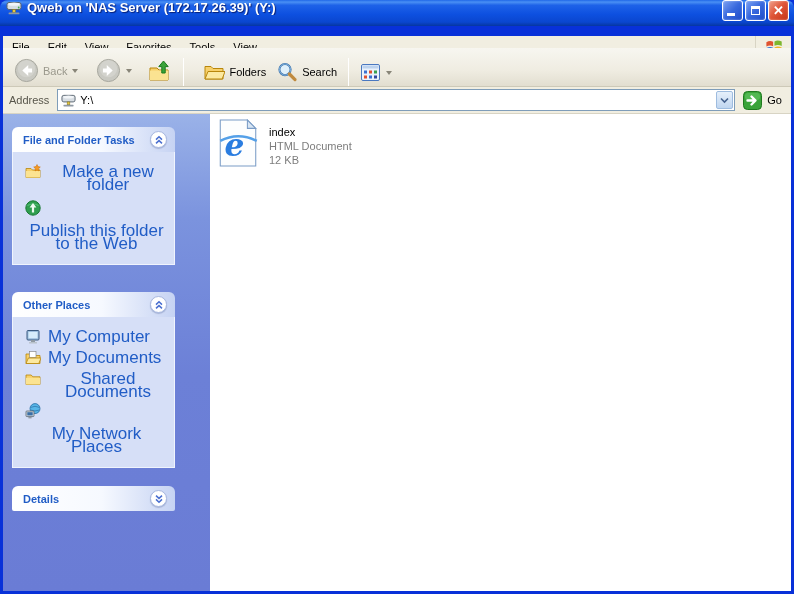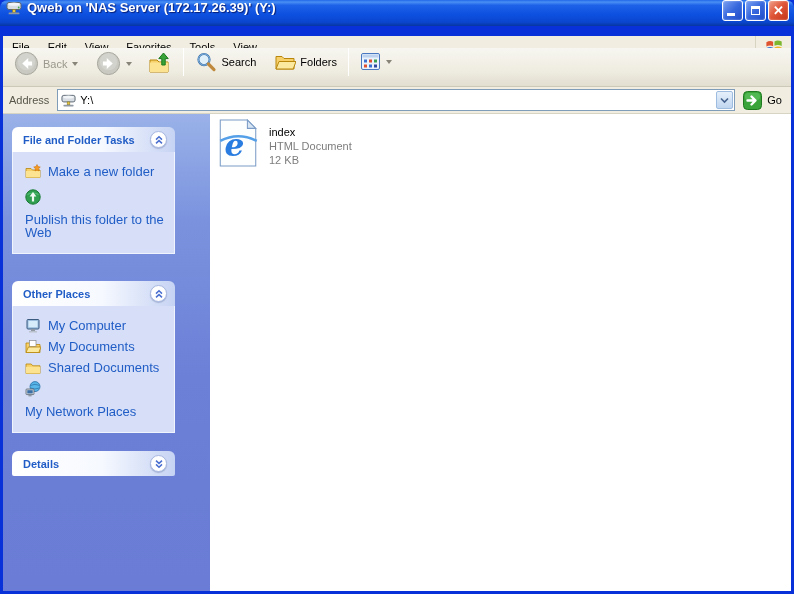--- a/index.html
+++ b/index.html
@@ -41,21 +41,21 @@
   .menuitem { font-size:11px; color:#000; padding:3px 9px; cursor:default; }
   .menu-logo {
     margin-left:auto; width:36px; height:22px; display:flex; align-items:center;
     justify-content:center; border-left:1px solid #d8d4c4; background:#f1eee1;
   }
   
   .toolbar {
     position:absolute; left:3px; top:48px; width:788px; height:39px;
     background:linear-gradient(180deg,#f7f6f0 0%,#efece1 60%,#e2ded0 100%);
     border-bottom:1px solid #cdc9b8;
-    display:flex; align-items:flex-start; padding-left:6px;
+    display:flex; align-items:flex-end; padding-left:6px;
   }
   .tbtn { display:flex; align-items:center; gap:4px; padding:3px 5px; border-radius:3px; }
   .tbtn .lbl { font-size:11px; color:#000; }
   .tbtn.disabled .lbl { color:#9a988c; }
   .caret { width:0; height:0; border-left:3px solid transparent; border-right:3px solid transparent; border-top:4px solid #888578; margin-left:1px; }
   .tsep { width:1px; height:28px; background:#cdc9b8; border-right:1px solid #fff; margin:0 6px; }
   
   .addressbar {
     position:absolute; left:3px; top:87px; width:788px; height:27px;
     background:#f1eee1; display:flex; align-items:center; padding:0 3px 0 6px;
@@ -96,21 +96,21 @@
     width:17px; height:17px; border-radius:50%; background:#fff;
     border:1px solid #a8b8e0; display:flex; align-items:center; justify-content:center;
     box-shadow:0 1px 1px rgba(40,60,120,.25);
   }
   .panel-body {
     background:#d6dff7; border:1px solid #f0f4fd; border-top:none;
     padding:12px 6px 12px 12px;
   }
   .task-item { display:flex; align-items:flex-start; gap:7px; margin-bottom:9px; cursor:pointer; }
   .task-item:last-child { margin-bottom:2px;flex-direction:column; }
-  .task-item .txt { font-size:13px; color:#215dc6; line-height:13px; padding-top:1px; }
+  .task-item .txt { font-size:17px; color:#215dc6; line-height:13px; padding-top:1px;text-align:center; }
   .place-item { margin-bottom:5px; }
   .icon16 { width:16px; height:16px; flex:0 0 16px; }
   
   .content { position:absolute; left:207px; top:0; right:0; height:100%; background:#fff; }
   .tile { position:absolute; left:6px; top:5px; display:flex; gap:9px; align-items:flex-start; width:200px; cursor:pointer; }
   .tile-text { padding-top:6px; }
   .tile-name { font-size:11px; color:#000; line-height:14px; }
   .tile-sub { font-size:11px; color:#7d7d7d; line-height:14px; }
   svg { display:block; }
 </style>
@@ -185,38 +185,38 @@
     <span class="tbtn" style="margin-left:6px;">
       <span>
         <svg width="24" height="24" viewBox="0 0 24 24">
           <path d="M2 9 L2 21 L20 21 L20 11 L11 11 L9 9 Z" fill="#f7d06a" stroke="#b8860b"></path>
           <path d="M2 11.5 L20 11.5 L20 21 L2 21 Z" fill="#fbe391"></path>
           <path d="M15.5 2 L10.8 7.6 L13.8 7.6 L13.8 14 L17.2 14 L17.2 7.6 L20.2 7.6 Z" fill="#3aa33a" stroke="#1c7a1c"></path>
         </svg>
       </span>
     </span>
     <span class="tsep"></span>
+    <span class="tbtn" style="margin-left:8px;">
+      <span>
+        <svg width="22" height="22" viewBox="0 0 22 22">
+          <path d="M2 5.5 L8 5.5 L10 7.5 L20 7.5 L20 18 L2 18 Z" fill="#f7d06a" stroke="#b8860b"></path>
+          <path d="M2 18 L5 10.5 L22 10.5 L19.2 18 Z" fill="#fce9a0" stroke="#b8860b"></path>
+        </svg>
+      </span>
+      <span class="lbl">Folders</span>
+    </span>
     <span class="tbtn">
       <span>
         <svg width="22" height="22" viewBox="0 0 22 22">
           <circle cx="9" cy="8.6" r="5.6" fill="#dff0fb" stroke="#3a6ea5" stroke-width="2"></circle>
           <circle cx="9" cy="8.6" r="5.6" fill="none" stroke="#8fc2ee" stroke-width="0.8"></circle>
           <line x1="13.4" y1="13" x2="19" y2="18.6" stroke="#c08a3e" stroke-width="3.2" stroke-linecap="round"></line>
         </svg>
       </span>
       <span class="lbl">Search</span>
-    </span>
-    <span class="tbtn" style="margin-left:8px;">
-      <span>
-        <svg width="22" height="22" viewBox="0 0 22 22">
-          <path d="M2 5.5 L8 5.5 L10 7.5 L20 7.5 L20 18 L2 18 Z" fill="#f7d06a" stroke="#b8860b"></path>
-          <path d="M2 18 L5 10.5 L22 10.5 L19.2 18 Z" fill="#fce9a0" stroke="#b8860b"></path>
-        </svg>
-      </span>
-      <span class="lbl">Folders</span>
     </span>
     <span class="tsep"></span>
     <span class="tbtn">
       <span>
         <svg width="21" height="21" viewBox="0 0 21 21">
           <rect x="1.5" y="2.5" width="18" height="16" rx="1.5" fill="#eaf2fc" stroke="#4a78c0"></rect>
           <rect x="2.5" y="3.5" width="16" height="3" fill="#bcd2ee"></rect>
           <rect x="4" y="8.5" width="3" height="3" fill="#3a70d0"></rect>
             <rect x="9" y="8.5" width="3" height="3" fill="#e05030"></rect>
             <rect x="14" y="8.5" width="3" height="3" fill="#3aa050"></rect>

